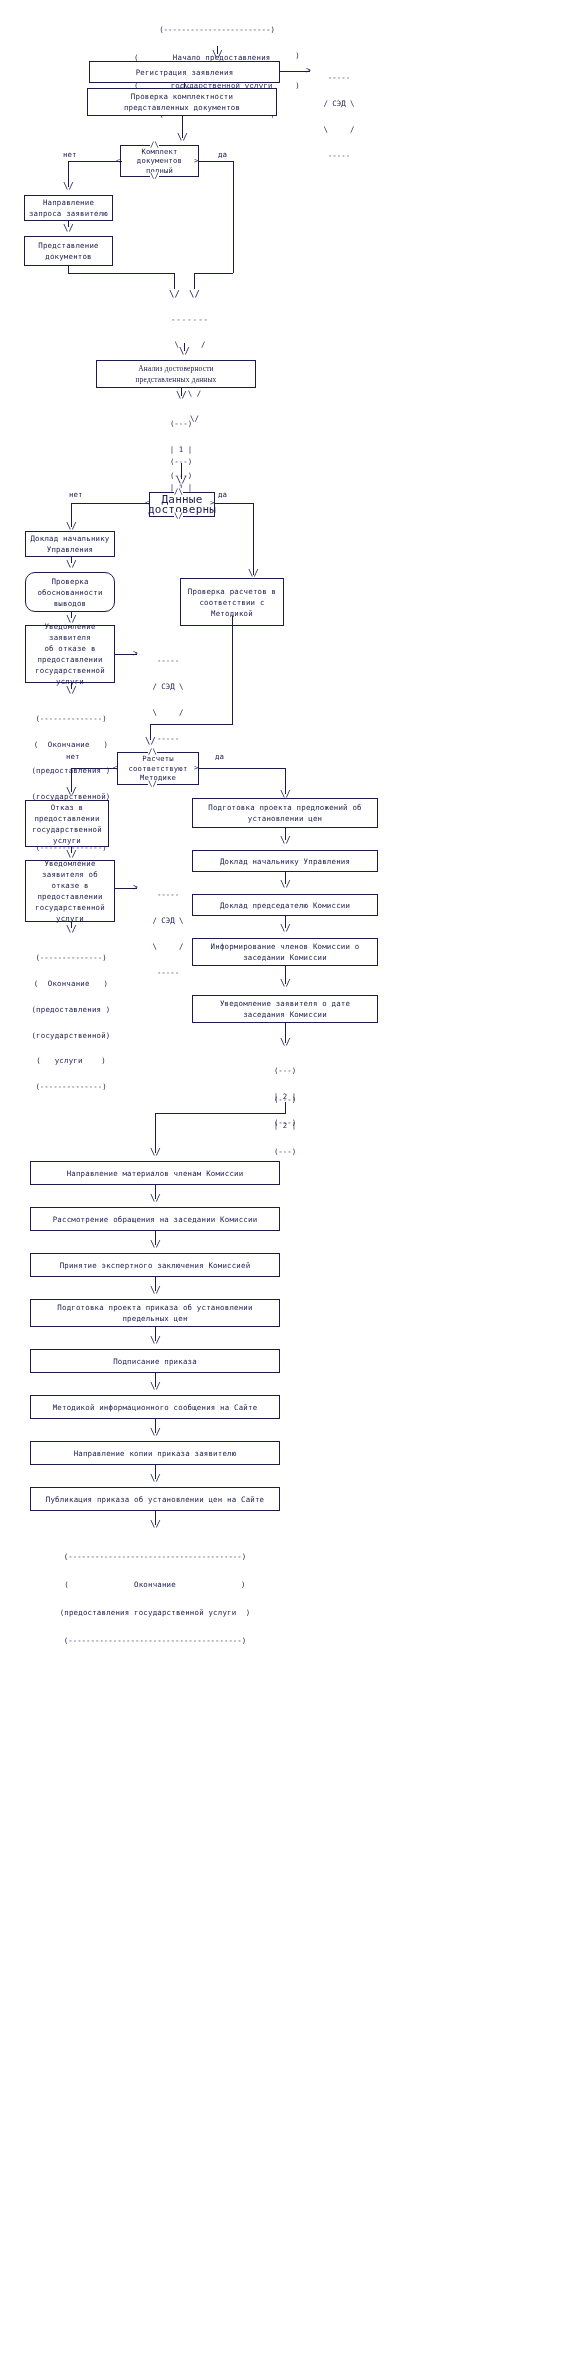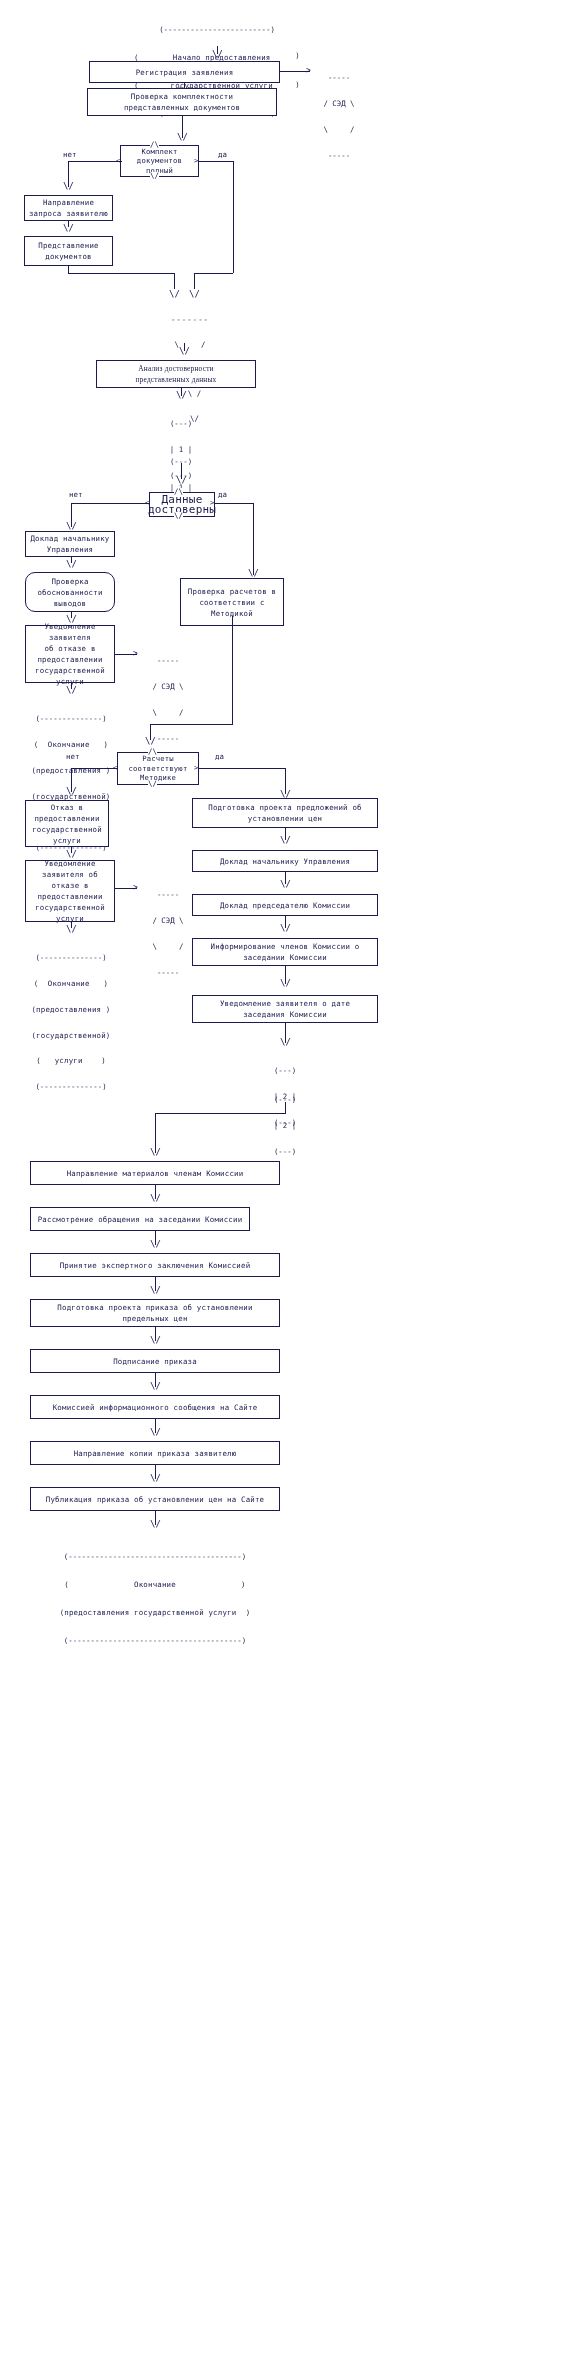--- a/index.html
+++ b/index.html
@@ -112,21 +112,21 @@
 </style>
 </head>
 <body>
 
 <div id="page">
 
   <div class="node term" style="left:134px;top:6px;width:166px;height:40px;">
     <div style="position:absolute;left:0;top:0;width:166px;">
       <div style="letter-spacing:0;">(------------------------)</div>
       <div><span style="float:left;">(</span><span style="display:inline-block;width:100%;">Начало предоставления</span><span style="float:right;margin-top:-11px;">)</span></div>
-      <div><span style="float:left;">(</span><span style="display:inline-block;width:100%;">государственной услуги</span><span style="float:right;margin-top:-11px;">)</span></div>
+      <div><span style="float:left;">(</span><span style="display:inline-block;width:100%;font-family:Liberation Mono, monospace;">государственной услуги</span><span style="float:right;margin-top:-11px;">)</span></div>
       <div style="letter-spacing:0;">(------------------------)</div>
     </div>
   </div>
 
   <div class="vline" style="left:217px;top:46px;height:8px;"></div>
   <div class="arr" style="left:212px;top:50px;">\/</div>
 
   <div class="node proc" style="left:89px;top:61px;width:191px;height:22px;">Регистрация заявления</div>
 
   <div class="hline" style="left:280px;top:71px;width:30px;"></div>
@@ -384,38 +384,38 @@
 
   <div class="vline" style="left:285px;top:1102px;height:12px;"></div>
   <div class="hline" style="left:155px;top:1113px;width:131px;"></div>
   <div class="vline" style="left:155px;top:1113px;height:40px;"></div>
   <div class="arr" style="left:150px;top:1148px;">\/</div>
 
   <div class="node proc" style="left:30px;top:1161px;width:250px;height:24px;">Направление материалов членам Комиссии</div>
   <div class="vline" style="left:155px;top:1185px;height:14px;"></div>
   <div class="arr" style="left:150px;top:1194px;">\/</div>
 
-  <div class="node proc" style="left:30px;top:1207px;width:220px;height:24px;text-align:center;">Рассмотрение обращения на заседании Комиссии</div>
+  <div class="node proc" style="left:30px;top:1207px;width:250px;height:24px;text-align:center;">Рассмотрение обращения на заседании Комиссии</div>
   <div class="vline" style="left:155px;top:1231px;height:14px;"></div>
   <div class="arr" style="left:150px;top:1240px;">\/</div>
 
   <div class="node proc" style="left:30px;top:1253px;width:250px;height:24px;">Принятие экспертного заключения Комиссией</div>
   <div class="vline" style="left:155px;top:1277px;height:14px;"></div>
   <div class="arr" style="left:150px;top:1286px;">\/</div>
 
   <div class="node proc" style="left:30px;top:1299px;width:250px;height:28px;">Подготовка проекта приказа об установлении
 предельных цен</div>
   <div class="vline" style="left:155px;top:1327px;height:14px;"></div>
   <div class="arr" style="left:150px;top:1336px;">\/</div>
 
   <div class="node proc" style="left:30px;top:1349px;width:250px;height:24px;">Подписание приказа</div>
   <div class="vline" style="left:155px;top:1373px;height:14px;"></div>
   <div class="arr" style="left:150px;top:1382px;">\/</div>
 
-  <div class="node proc" style="left:30px;top:1395px;width:250px;height:24px;">Комиссией информационного сообщения на Сайте</div>
+  <div class="node proc" style="left:30px;top:1395px;width:250px;height:24px;">Методикой информационного сообщения на Сайте</div>
   <div class="vline" style="left:155px;top:1419px;height:14px;"></div>
   <div class="arr" style="left:150px;top:1428px;">\/</div>
 
   <div class="node proc" style="left:30px;top:1441px;width:250px;height:24px;">Направление копии приказа заявителю</div>
   <div class="vline" style="left:155px;top:1465px;height:14px;"></div>
   <div class="arr" style="left:150px;top:1474px;">\/</div>
 
   <div class="node proc" style="left:30px;top:1487px;width:250px;height:24px;">Публикация приказа об установлении цен на Сайте</div>
   <div class="vline" style="left:155px;top:1511px;height:14px;"></div>
   <div class="arr" style="left:150px;top:1520px;">\/</div>

